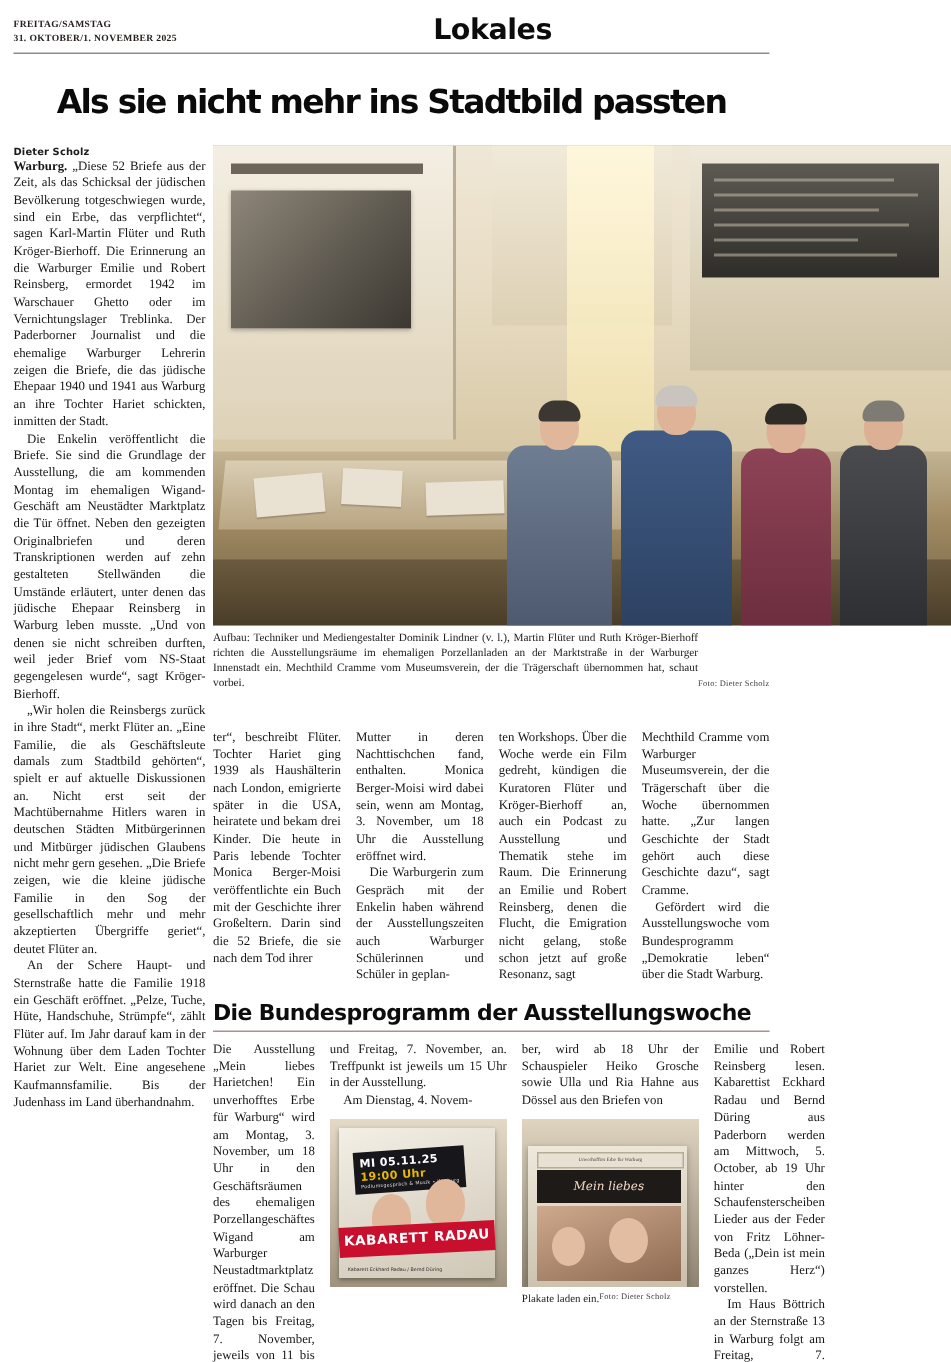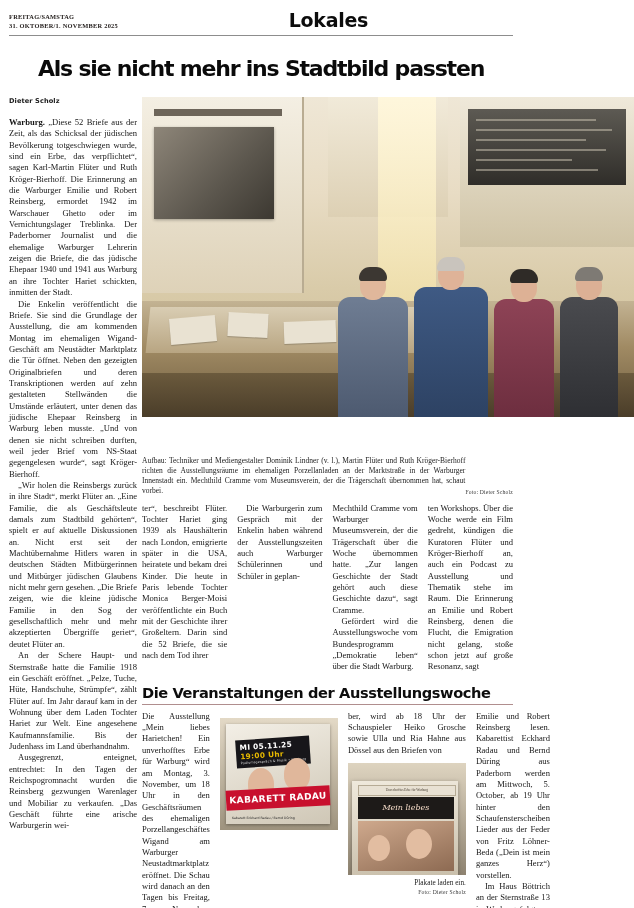--- a/index.html
+++ b/index.html
@@ -82,21 +82,21 @@
   .col-left {
     float: left;
     width: 128px;
   }
   .byline {
     font-family: "DejaVu Sans", sans-serif;
     font-size: 6.6px;
     font-weight: 700;
     color: #1b1b1b;
     letter-spacing: 0.1px;
-    margin-bottom: 12px;
+    margin-bottom: 0;
   }
   .article-text {
     font-size: 8.55px;
     line-height: 11.35px;
     text-align: justify;
     color: #161616;
     hyphens: auto;
     -webkit-hyphens: auto;
   }
   .article-text p {
@@ -189,21 +189,20 @@
     width: 62px; height: 120px; border-radius: 12px 12px 0 0; margin-top: -3px;
   }
   .ph-bright {
     position:absolute; left:236px; top:0; width:58px; height:210px;
     background: linear-gradient(180deg,rgba(255,247,220,.95),rgba(245,228,170,.7));
   }
   .photo-credit-row {
     display: flex;
     justify-content: space-between;
     align-items: flex-start;
-    margin-top: 36px;
   }
   .photo-caption {
     font-size: 7.5px;
     line-height: 9.9px;
     color: #1c1c1c;
     text-align: justify;
     margin-top: 3px;
     width: 438px;
   }
   .photo-credit {
@@ -219,21 +218,21 @@
   }
 
   
   .cols4 {
     clear: none;
     margin-left: 133px;
     margin-top: 7px;
     display: flex;
     gap: 10px;
   }
-  .cols4 .col { width: 118px; }
+  .cols4 .col { width: 118px; margin-top: 19px; }
 
   
   .events {
     margin-left: 133px;
     margin-top: 11px;
   }
   .events-title {
     font-family: "DejaVu Sans", sans-serif;
     font-weight: 700;
     font-size: 14.6px;
@@ -333,21 +332,20 @@
   .p2-face {
     position:absolute; border-radius:50%; background:#e2bda1;
   }
   .caption-small {
     font-size: 7.3px;
     line-height: 9.6px;
     color: #1c1c1c;
     margin-top: 3px;
     display:flex;
     align-items: flex-end;
-    flex-direction: column;
   }
   .caption-small .credit {
     font-size: 5.6px;
     letter-spacing: .2px;
     color: #3b3b3b;
     white-space: nowrap;
   }
 </style>
 </head>
 <body>
@@ -367,21 +365,20 @@
 
   <div class="body-wrap">
 
     <div class="col-left">
       <div class="byline">Dieter Scholz</div>
       <div class="article-text">
         <p class="first"><b>Warburg.</b><span> „Diese 52 Briefe aus der Zeit, als das Schicksal der jüdischen Bevölkerung totgeschwiegen wurde, sind ein Erbe, das verpflichtet“, sagen Karl-Martin Flüter und Ruth Kröger-Bierhoff. Die Erinnerung an die Warburger Emilie und Robert Reinsberg, ermordet 1942 im Warschauer Ghetto oder im Vernichtungslager Treblinka. Der Paderborner Journalist und die ehemalige Warburger Lehrerin zeigen die Briefe, die das jüdische Ehepaar 1940 und 1941 aus Warburg an ihre Tochter Hariet schickten, inmitten der Stadt.</span></p>
         <p>Die Enkelin veröffentlicht die Briefe. Sie sind die Grundlage der Ausstellung, die am kommenden Montag im ehemaligen Wigand-Geschäft am Neustädter Marktplatz die Tür öffnet. Neben den gezeigten Originalbriefen und deren Transkriptionen werden auf zehn gestalteten Stellwänden die Umstände erläutert, unter denen das jüdische Ehepaar Reinsberg in Warburg leben musste. „Und von denen sie nicht schreiben durften, weil jeder Brief vom NS-Staat gegengelesen wurde“, sagt Kröger-Bierhoff.</p>
         <p>„Wir holen die Reinsbergs zurück in ihre Stadt“, merkt Flüter an. „Eine Familie, die als Geschäftsleute damals zum Stadtbild gehörten“, spielt er auf aktuelle Diskussionen an. Nicht erst seit der Machtübernahme Hitlers waren in deutschen Städten Mitbürgerinnen und Mitbürger jüdischen Glaubens nicht mehr gern gesehen. „Die Briefe zeigen, wie die kleine jüdische Familie in den Sog der gesellschaftlich mehr und mehr akzeptierten Übergriffe geriet“, deutet Flüter an.</p>
         <p>An der Schere Haupt- und Sternstraße hatte die Familie 1918 ein Geschäft eröffnet. „Pelze, Tuche, Hüte, Handschuhe, Strümpfe“, zählt Flüter auf. Im Jahr darauf kam in der Wohnung über dem Laden Tochter Hariet zur Welt. Eine angesehene Kaufmannsfamilie. Bis der Judenhass im Land überhandnahm.</p>
-        <p>Ausgegrenzt, enteignet, entrechtet: In den Tagen der Reichspogromnacht wurden die Reinsberg gezwungen Warenlager und Mobiliar zu verkaufen. „Das Geschäft führte eine arische Warburgerin wei-</p>
       </div>
     </div>
 
     <div class="photo-block">
       <div class="photo">
         <div class="ph-wall"></div>
         <div class="ph-panelA">
           <div class="ph-cap"></div>
           <div class="ph-img"></div>
         </div>
@@ -444,49 +441,54 @@
     </div>
 
     <div class="cols4">
       <div class="col">
         <div class="article-text">
           <p class="first">ter“, beschreibt Flüter. Tochter Hariet ging 1939 als Haushälterin nach London, emigrierte später in die USA, heiratete und bekam drei Kinder. Die heute in Paris lebende Tochter Monica Berger-Moisi veröffentlichte ein Buch mit der Geschichte ihrer Großeltern. Darin sind die 52 Briefe, die sie nach dem Tod ihrer</p>
         </div>
       </div>
       <div class="col">
         <div class="article-text">
+          <p class="first">Mutter in deren Nachttischchen fand, enthalten. Monica Berger-Moisi wird dabei sein, wenn am Montag, 3. November, um 18 Uhr die Ausstellung eröffnet wird.</p>
           <p>Die Warburgerin zum Gespräch mit der Enkelin haben während der Ausstellungszeiten auch Warburger Schülerinnen und Schüler in geplan-</p>
+        </div>
+      </div>
+      <div class="col">
+        <div class="article-text">
+          <p class="first">ten Workshops. Über die Woche werde ein Film gedreht, kündigen die Kuratoren Flüter und Kröger-Bierhoff an, auch ein Podcast zu Ausstellung und Thematik stehe im Raum. Die Erinnerung an Emilie und Robert Reinsberg, denen die Flucht, die Emigration nicht gelang, stoße schon jetzt auf große Resonanz, sagt</p>
         </div>
       </div>
       <div class="col">
         <div class="article-text">
           <p class="first">Mechthild Cramme vom Warburger Museumsverein, der die Trägerschaft über die Woche übernommen hatte. „Zur langen Geschichte der Stadt gehört auch diese Geschichte dazu“, sagt Cramme.</p>
           <p>Gefördert wird die Ausstellungswoche vom Bundesprogramm „Demokratie leben“ über die Stadt Warburg.</p>
         </div>
       </div>
-      <div class="col">
-        <div class="article-text">
-          <p class="first">ten Workshops. Über die Woche werde ein Film gedreht, kündigen die Kuratoren Flüter und Kröger-Bierhoff an, auch ein Podcast zu Ausstellung und Thematik stehe im Raum. Die Erinnerung an Emilie und Robert Reinsberg, denen die Flucht, die Emigration nicht gelang, stoße schon jetzt auf große Resonanz, sagt</p>
-        </div>
-      </div>
     </div>
 
     <div class="events">
-      <div class="events-title">Die Veranstaltungen der Ausstellungswoche</div>
+      <div class="events-title">Die Bundesprogramm der Ausstellungswoche</div>
       <hr class="rule-pink">
       <div class="events-cols">
 
         <div class="col">
           <div class="article-text">
             <p class="first">Die Ausstellung „Mein liebes Harietchen! Ein unverhofftes Erbe für Warburg“ wird am Montag, 3. November, um 18 Uhr in den Geschäftsräumen des ehemaligen Porzellangeschäftes Wigand am Warburger Neustadtmarktplatz eröffnet. Die Schau wird danach an den Tagen bis Freitag, 7. November, jeweils von 11 bis 18 Uhr bei freiem gezeigt.</p>
             <p>Zur Schau gibt es ein umfangreiches und kostenfreie Programm. Führungen durch die Ausstellung und zu den Erinnerungsorten in Warburg bietet Ruth Kröger-Bierhoff am Dienstag, 4., Mittwoch 5., Donnerstag, 6.,</p>
           </div>
         </div>
 
         <div class="col">
+          <div class="article-text">
+            <p class="first">und Freitag, 7. November, an. Treffpunkt ist jeweils um 15 Uhr in der Ausstellung.</p>
+            <p>Am Dienstag, 4. Novem-</p>
+          </div>
           <div class="poster">
             <div class="p1-bg"></div>
             <div class="p1-card">
               <div class="p1-black">
                 <div class="p1-date">MI 05.11.25</div>
                 <div class="p1-time">19:00 Uhr</div>
                 <div class="p1-sub">Podiumsgespräch &amp; Musik • Warburg</div>
               </div>
               <div class="p1-face" style="left:22px;top:44px;width:26px;height:32px;"></div>
               <div class="p1-face" style="left:58px;top:34px;width:26px;height:32px;"></div>

